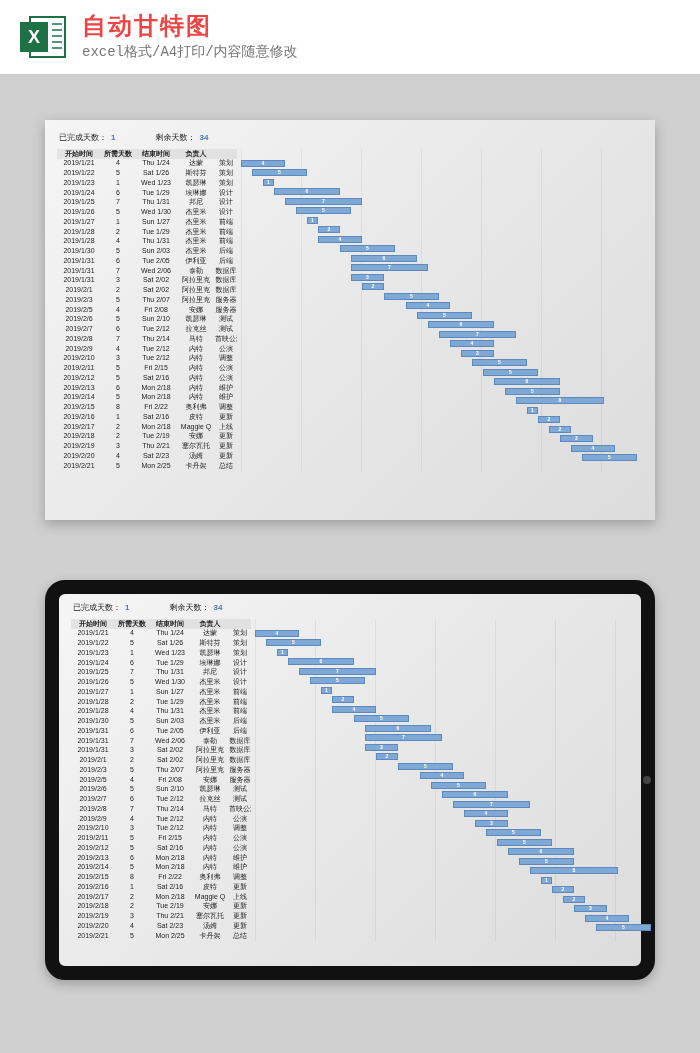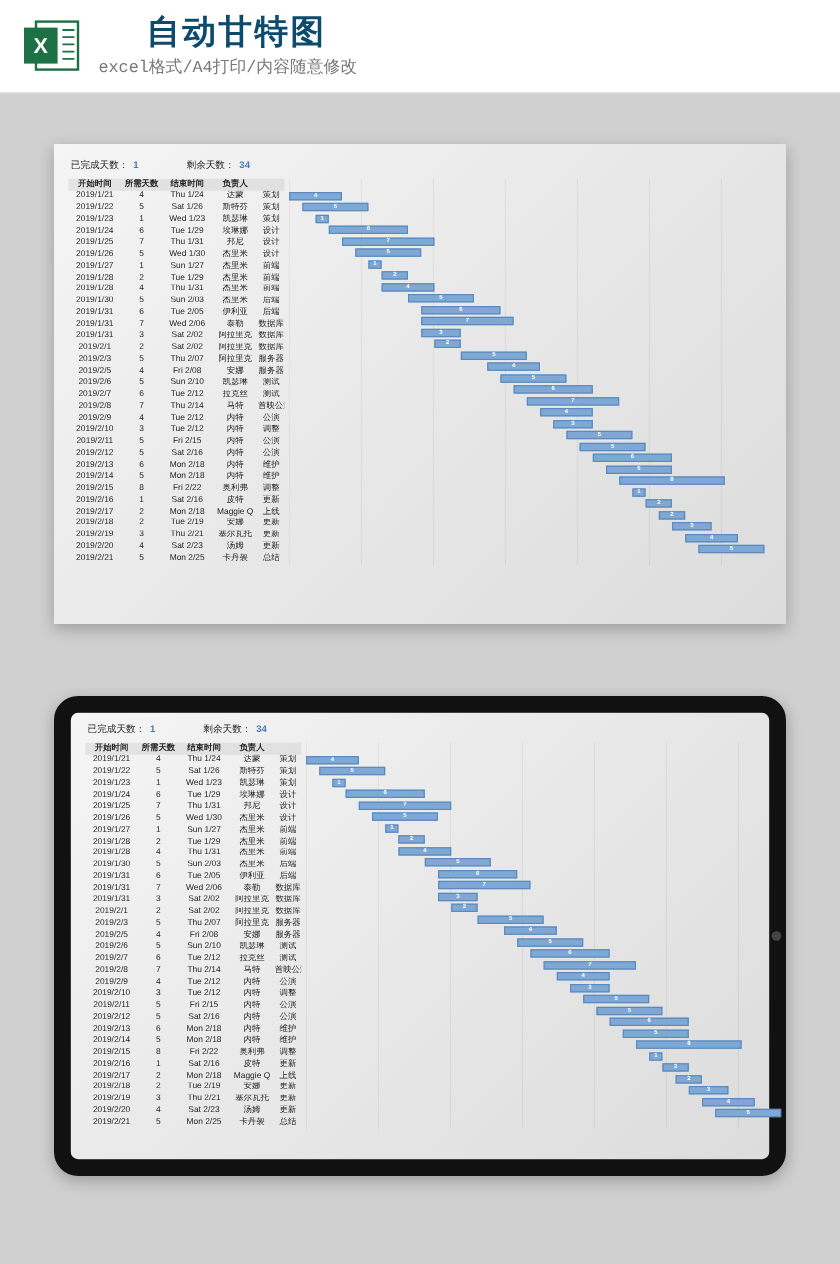--- a/index.html
+++ b/index.html
@@ -18,26 +18,25 @@
   background: #fff;
   border-bottom: 1px solid #ccc;
 }
 .excel-icon {
   width: 50px;
   height: 50px;
   margin-right: 12px;
 }
 .title-block { flex: 1; }
 .main-title {
-  font-size: 28px;
+  font-size: 24px;
   font-weight: 700;
-  color: #0c4a6e;
+  color: #ef4444;
   letter-spacing: 2px;
   line-height: 1.1;
-  margin-left: 40px;
 }
 .sub-title {
   font-size: 14px;
   color: #777;
   margin-top: 4px;
   font-family: Liberation Mono, monospace;
 }
 
 .preview {
   position: absolute;

